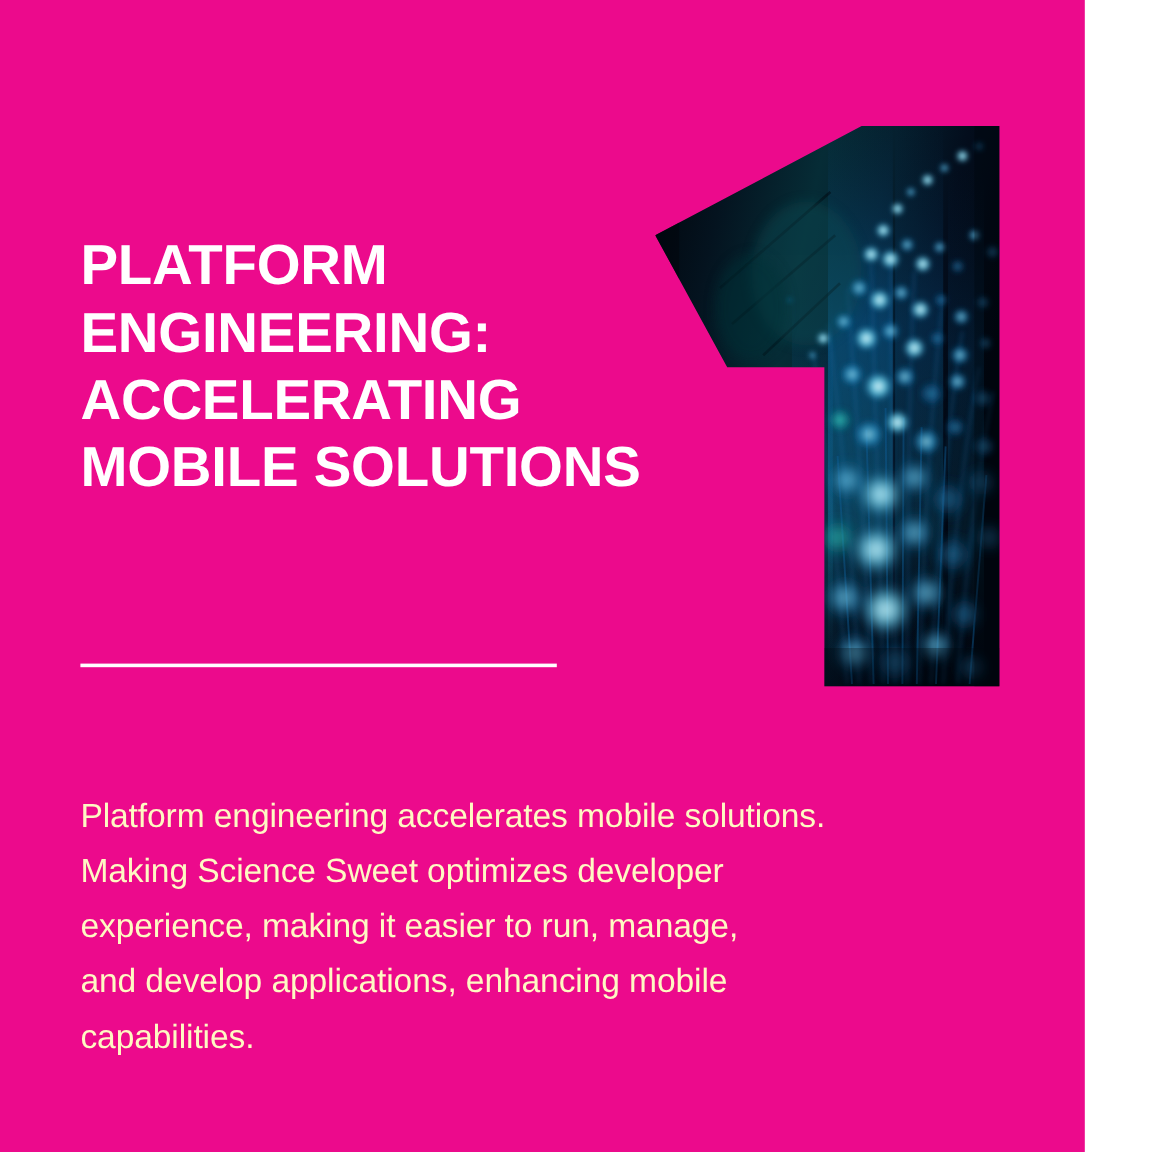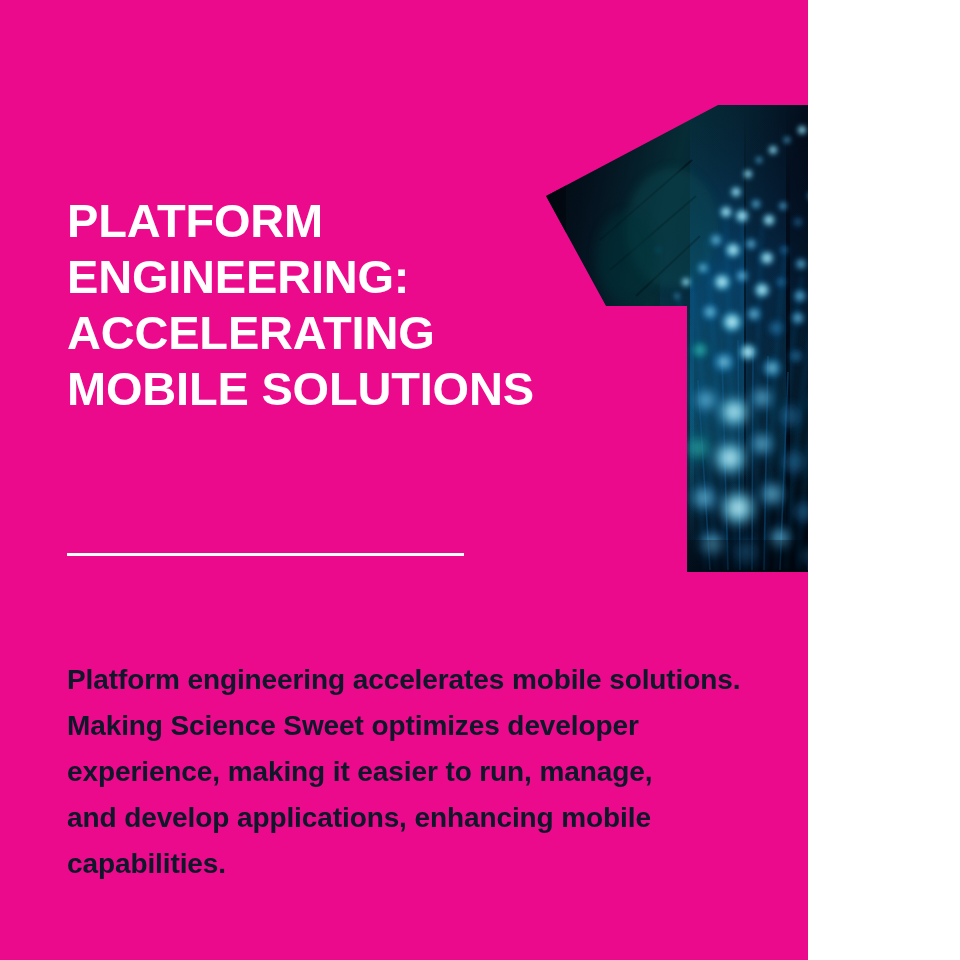--- a/index.html
+++ b/index.html
@@ -4,21 +4,21 @@
 <title>Platform Engineering Slide</title>
 <style>
   html, body {
     margin: 0;
     padding: 0;
     background: #ffffff;
   }
 
   #slide {
     position: relative;
-    width: 808px;
+    width: 904px;
     height: 960px;
     overflow: hidden;
     background: #ec0a8c;
     font-family: "Liberation Sans", sans-serif;
     -webkit-font-smoothing: antialiased;
   }
 
   
 
   .numeral-graphic {
@@ -66,25 +66,25 @@
   }
 
   
 
   .body-copy {
     position: absolute;
     left: 67px;
     top: 657px;
     width: 820px;
     margin: 0;
-    color: #0f172a;
+    color: #fef9c3;
     font-family: "Liberation Sans", sans-serif;
     font-size: 28px;
     line-height: 46px;
-    font-weight: bold;
+    font-weight: normal;
     letter-spacing: -0.1px;
     white-space: pre-line;
   }
 </style>
 </head>
 <body>
 
 <div id="slide" style="background: rgb(236, 10, 140);">
 
   <div class="numeral-graphic">

